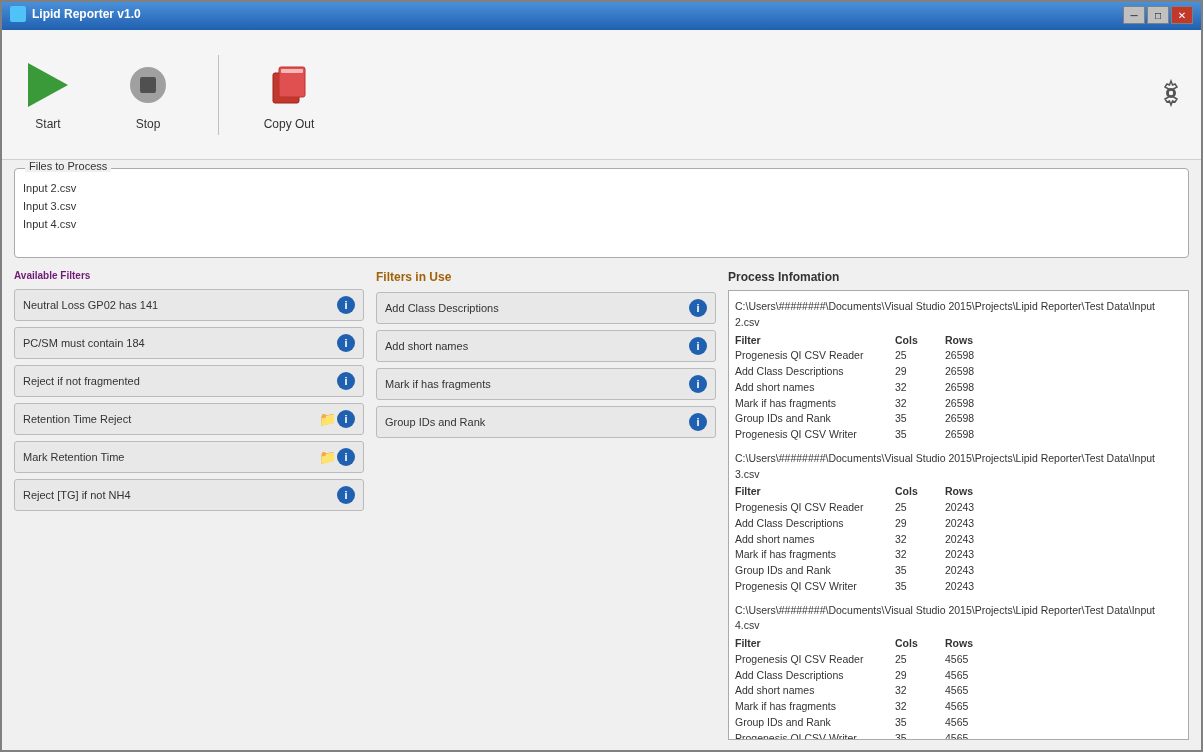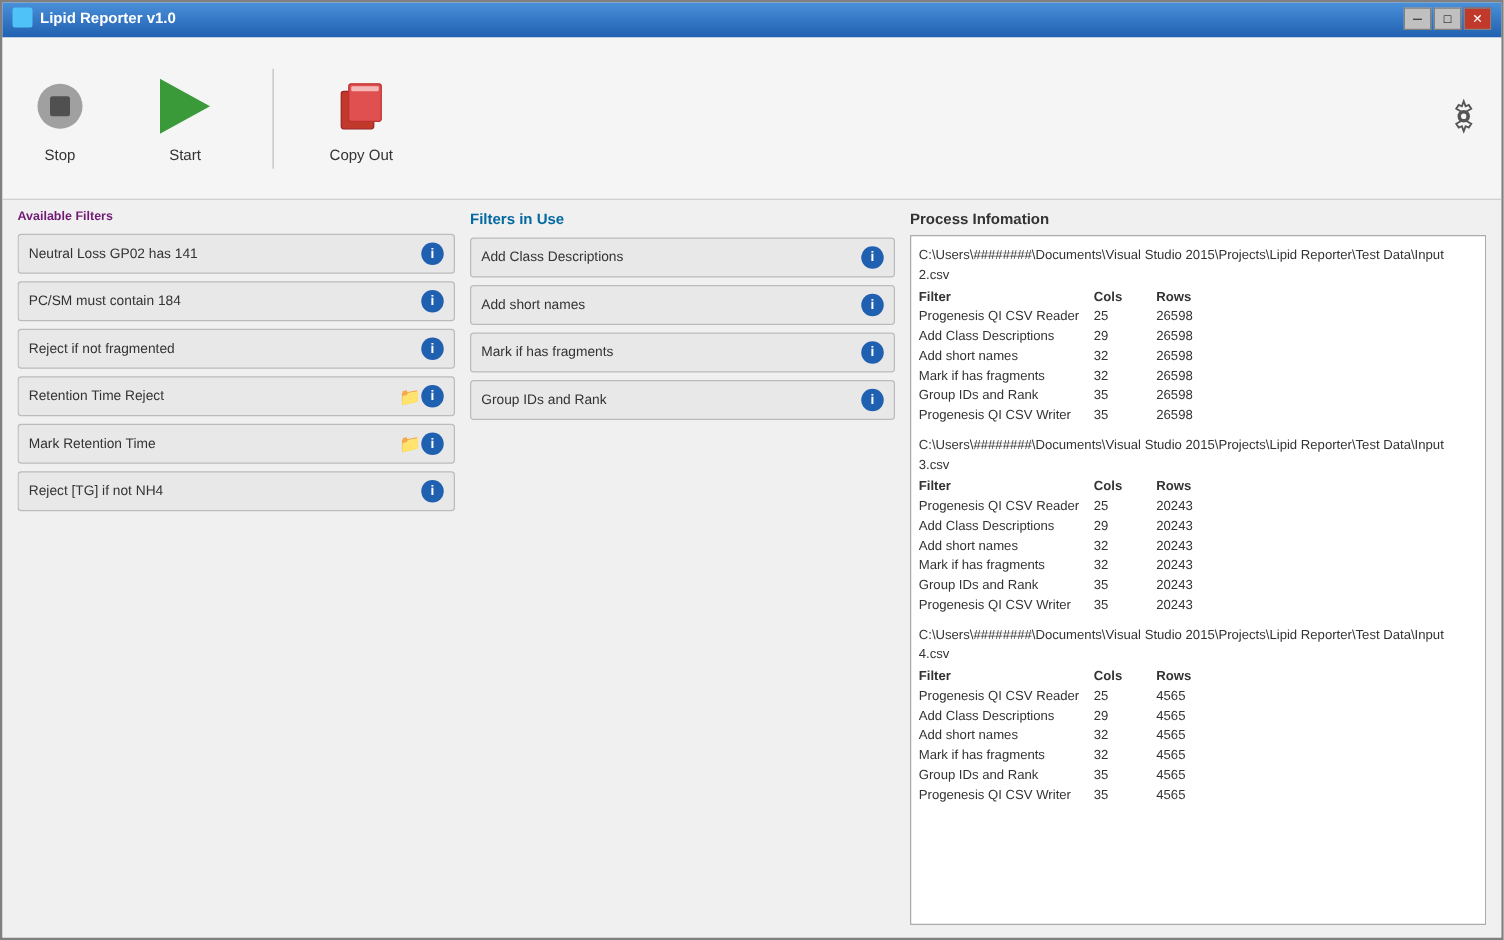--- a/index.html
+++ b/index.html
@@ -221,21 +221,21 @@
       font-size: 14px;
     }
     .in-use-panel {
       width: 340px;
       flex-shrink: 0;
     }
     .in-use-panel h3 {
       font-size: 12px;
       font-weight: bold;
       margin-bottom: 8px;
-      color: #0369a1;
+      color: #a16207;
     }
     .process-panel {
       flex: 1;
       overflow: hidden;
     }
     .process-panel h3 {
       font-size: 12px;
       font-weight: bold;
       margin-bottom: 6px;
       color: #333;
@@ -251,21 +251,21 @@
       line-height: 1.5;
     }
     .process-path {
       font-size: 10.5px;
       color: #333;
       margin-bottom: 2px;
     }
     .process-table-row {
       display: flex;
     }
-    .col-filter { width: 140px; }
+    .col-filter { width: 160px; }
     .col-cols { width: 50px; }
     .col-rows { width: 50px; }
     .process-header-cell {
       font-weight: bold;
       font-size: 10.5px;
     }
     .process-cell {
       font-size: 10.5px;
     }
   </style>
@@ -282,32 +282,32 @@
     <div class="title-bar-buttons">
       <div class="title-btn">─</div>
       <div class="title-btn">□</div>
       <div class="title-btn close">✕</div>
     </div>
   </div>
 
   <div class="toolbar">
     <div class="toolbar-btn">
       <div class="toolbar-icon">
+        <div class="start-icon"></div>
+      </div>
+      <span class="toolbar-label">Start</span>
+    </div>
+
+    <div class="toolbar-btn">
+      <div class="toolbar-icon">
         <div class="stop-icon">
           <div class="stop-square"></div>
         </div>
       </div>
       <span class="toolbar-label">Stop</span>
-    </div>
-
-    <div class="toolbar-btn">
-      <div class="toolbar-icon">
-        <div class="start-icon"></div>
-      </div>
-      <span class="toolbar-label">Start</span>
     </div>
 
     <div class="toolbar-divider"></div>
 
     <div class="toolbar-btn">
       <div class="toolbar-icon copy-icon">
         <svg viewBox="0 0 44 44" fill="none">
           <rect x="6" y="10" width="26" height="30" rx="2" fill="#c0392b" stroke="#a02020" stroke-width="1"></rect>
           <rect x="12" y="4" width="26" height="30" rx="2" fill="#e05050" stroke="#c03030" stroke-width="1"></rect>
           <rect x="14" y="6" width="22" height="4" rx="1" fill="white" opacity="0.6"></rect>
@@ -320,20 +320,28 @@
       <svg viewBox="0 0 28 28" fill="none">
         <circle cx="14" cy="14" r="4" stroke="#555" stroke-width="2"></circle>
         <path d="M14 2 L15.5 6 L18 5 L20 8 L16.5 10 L17 14 L16.5 18 L20 20 L18 23 L15.5 22 L14 26 L12.5 22 L10 23 L8 20 L11.5 18 L11 14 L11.5 10 L8 8 L10 5 L12.5 6 Z" stroke="#555" stroke-width="1.5" fill="none"></path>
         <circle cx="14" cy="14" r="3" stroke="#555" stroke-width="1.5"></circle>
       </svg>
     </div>
   </div>
 
   <div class="main-content">
 
+    <div class="files-section">
+      <span class="files-legend">Files to Process</span>
+      <div style="margin-top:6px;">
+        <div class="file-item">Input 2.csv</div>
+        <div class="file-item">Input 3.csv</div>
+        <div class="file-item">Input 4.csv</div>
+      </div>
+    </div>
 
     <div class="lower-section">
 
       <div class="filters-panel">
         <h3>Available Filters</h3>
 
         <div class="filter-item">
           <div class="filter-item-left">
             <span class="filter-label">Neutral Loss GP02 has 141</span>
           </div>

